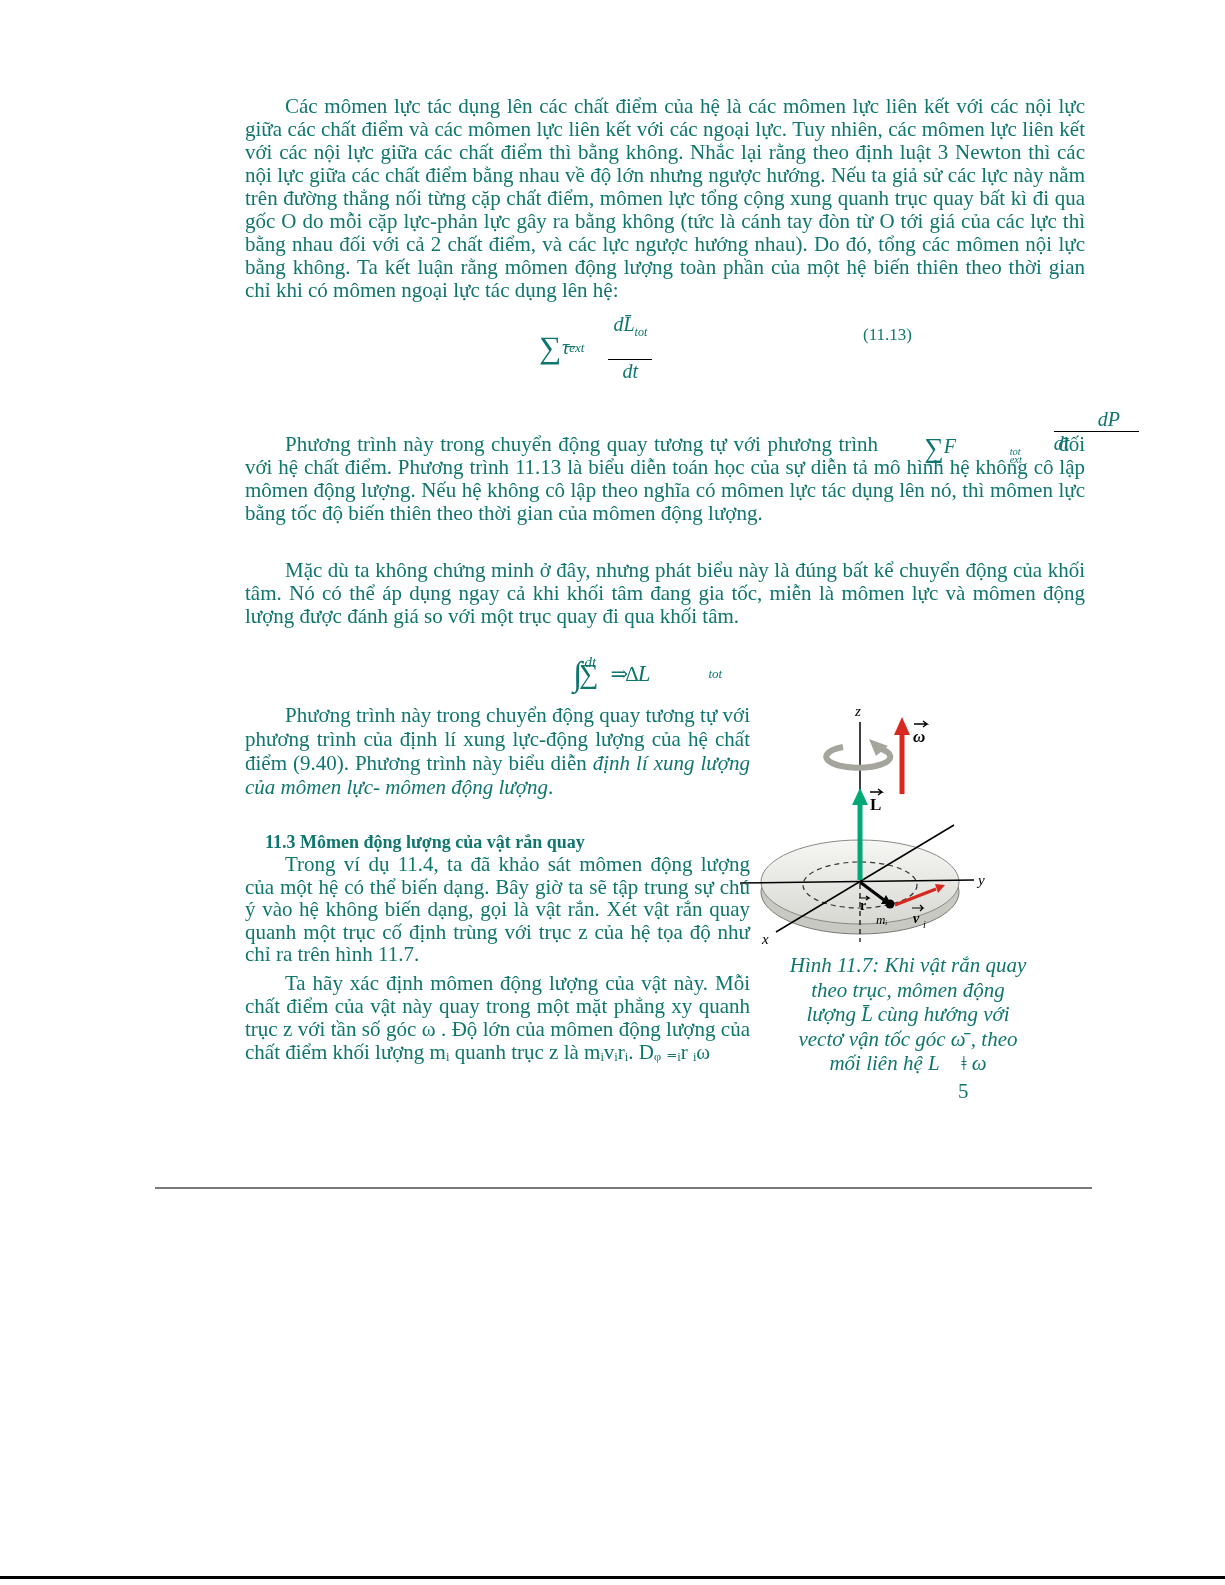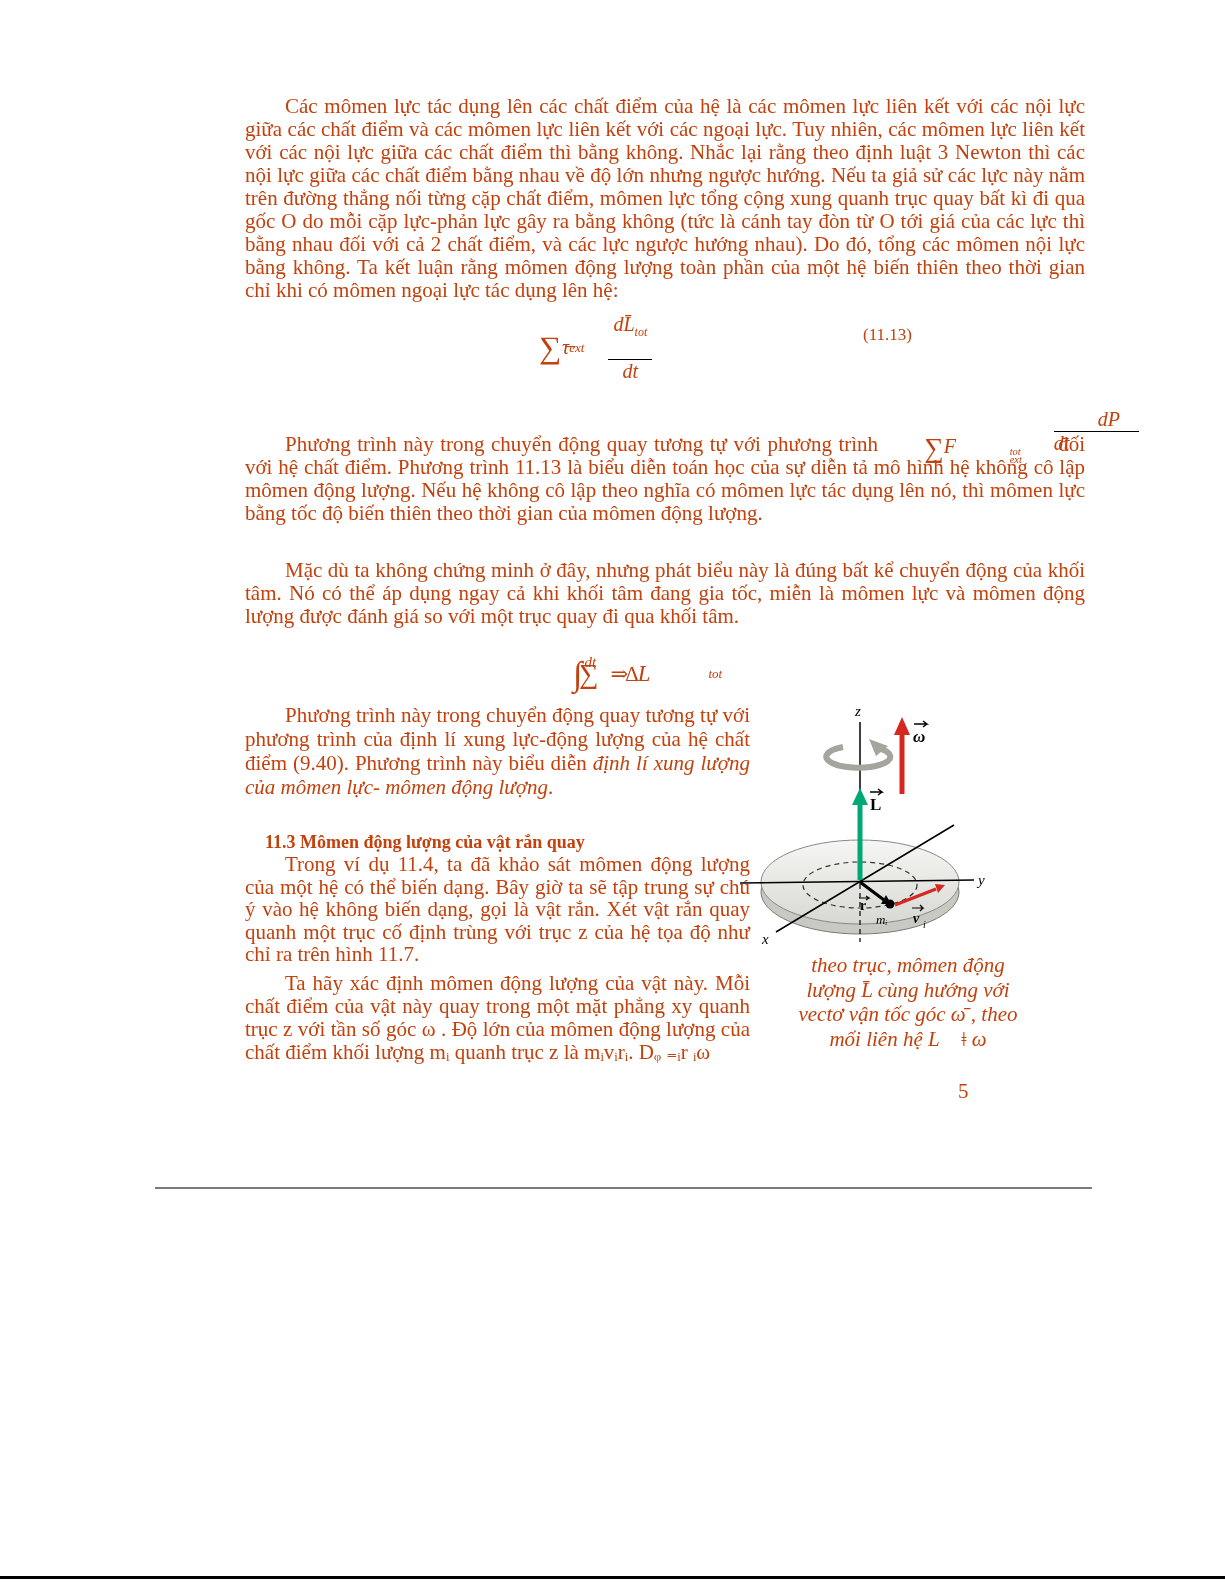--- a/index.html
+++ b/index.html
@@ -1,21 +1,21 @@
 <!DOCTYPE html>
 <html><head>
 <meta charset="utf-8">
 <style>
   html,body { margin:0; padding:0; background:#ffffff; }
   .page {
     position:relative;
     width:1225px; height:1585px;
     background:#ffffff;
     font-family:"Liberation Serif","DejaVu Serif",serif;
-    color:#c2410c;
+    color:#0f766e;
     overflow:hidden;
   }
   .para {
     position:absolute;
     font-size:21px;
     line-height:23px;
     text-align:justify;
     text-indent:40px;
   }
   .col-full { left:245px; width:840px; }
@@ -154,20 +154,21 @@
     <text x="138" y="232" font-size="13" font-style="italic">mᵢ</text>
 
     <line x1="157" y1="213" x2="198" y2="197" stroke="#d6281e" stroke-width="3.2"></line>
     <polygon points="207,193 197,192 200,201" fill="#d6281e"></polygon>
     <text x="175" y="231" font-size="14" font-weight="bold" font-style="italic">v</text>
     <text x="185" y="236" font-size="10" font-style="italic">i</text>
     <path d="M 174,216 L 185,216 L 182,213 M 185,216 L 182,219" fill="none" stroke="#000" stroke-width="1.2"></path>
   </svg>
 
   <div class="caption">
+    <div>Hình 11.7: Khi vật rắn quay</div>
     <div>theo trục, mômen động</div>
     <div>lượng L̄  cùng hướng với</div>
     <div>vectơ vận tốc góc ω̄ , theo</div>
     <div>mối liên hệ  L⃗ ǂ  ω</div>
   </div>
 
   <div class="pagenum">5</div>
 
   <div class="rule-gray"></div>
   <div class="rule-black"></div>

